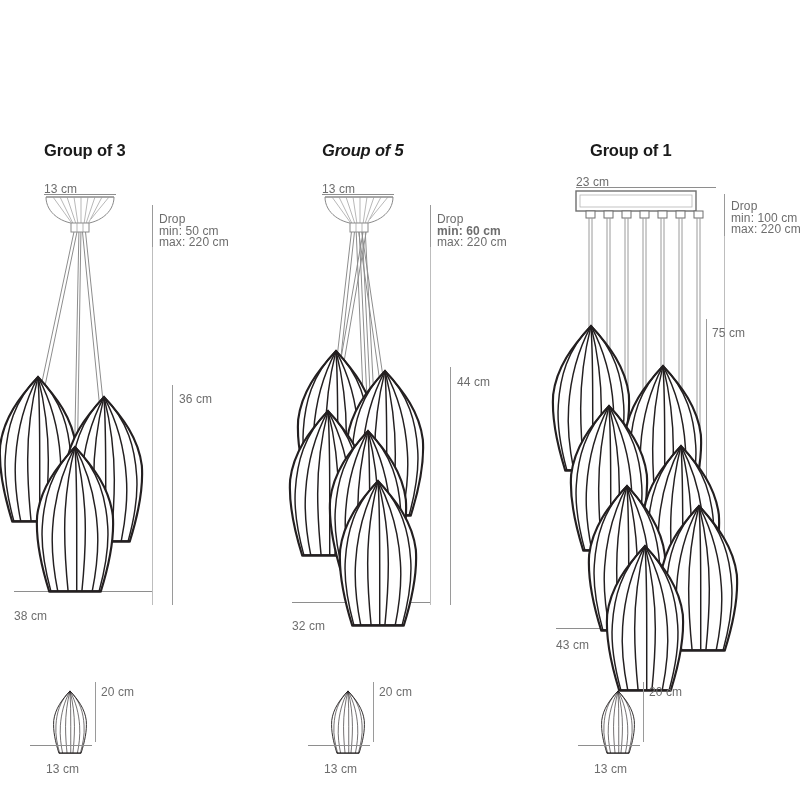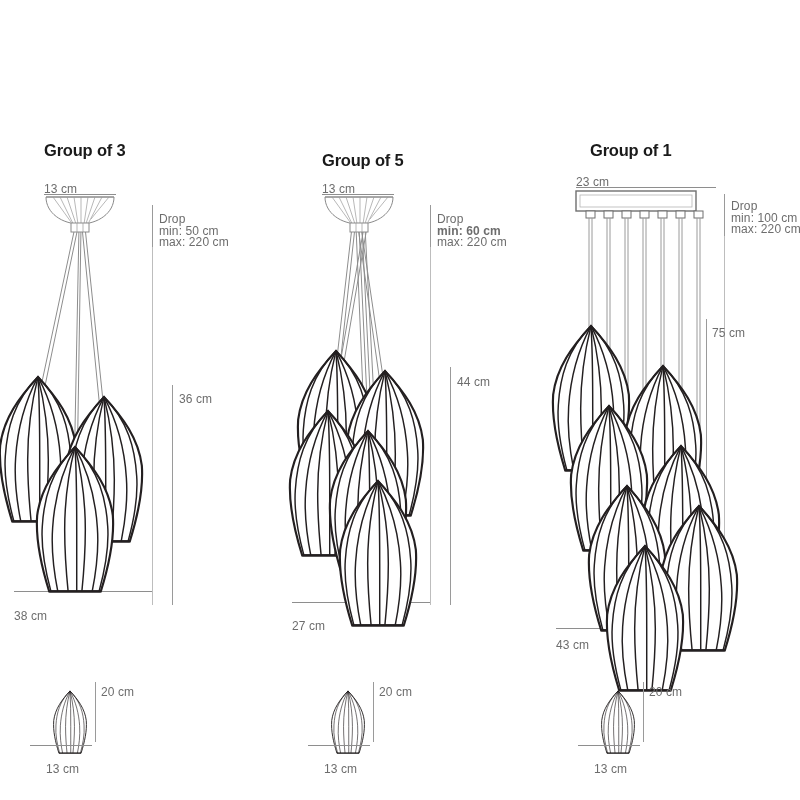--- a/index.html
+++ b/index.html
@@ -121,37 +121,37 @@
       </svg>
     </div>
     <div class="vline" style="left:95px;top:640px;height:60px;"></div>
     <div class="dimtext" style="left:101px;top:641px;">20 cm</div>
     <div class="hline" style="left:30px;top:703px;width:62px;"></div>
     <div class="dimtext" style="left:46px;top:718px;">13 cm</div>
   </div>
 
   <div class="col col-2">
 
-    <div class="group-title" style="left:44px;top:109px;">Group of 5</div>
+    <div class="group-title" style="left:44px;top:99px;font-style:italic;">Group of 5</div>
 
     <div class="dimtext" style="left:44px;top:138px;">13 cm</div>
     <div class="hline" style="left:44px;top:152px;width:72px;"></div>
 
     <div class="vline" style="left:152px;top:163px;height:42px;"></div>
     <div class="dimtext" style="left:159px;top:168px;">Drop</div>
     <div class="dimtext" style="left:159px;top:180px;font-weight:bold;">min:  60 cm</div>
     <div class="dimtext" style="left:159px;top:191px;">max: 220 cm</div>
 
     <div class="vline" style="left:152px;top:163px;height:400px;opacity:.65;"></div>
 
     <div class="vline" style="left:172px;top:325px;height:238px;"></div>
     <div class="dimtext" style="left:179px;top:331px;">44 cm</div>
 
     <div class="hline" style="left:14px;top:560px;width:138px;"></div>
-    <div class="dimtext" style="left:14px;top:575px;">27 cm</div>
+    <div class="dimtext" style="left:14px;top:575px;">32 cm</div>
 
     <div class="art" style="left:0px;top:150px;">
       <svg width="200" height="420" viewBox="0 0 200 420">
         <g stroke="#8d8d8d" stroke-width="1" fill="none">
           <line x1="74" y1="35" x2="56" y2="192"></line>
           <line x1="77" y1="35" x2="60" y2="192"></line>
           <line x1="80" y1="35" x2="105" y2="212"></line>
           <line x1="83" y1="35" x2="109" y2="212"></line>
           <line x1="86" y1="35" x2="48" y2="252"></line>
           <line x1="89" y1="35" x2="52" y2="252"></line>

